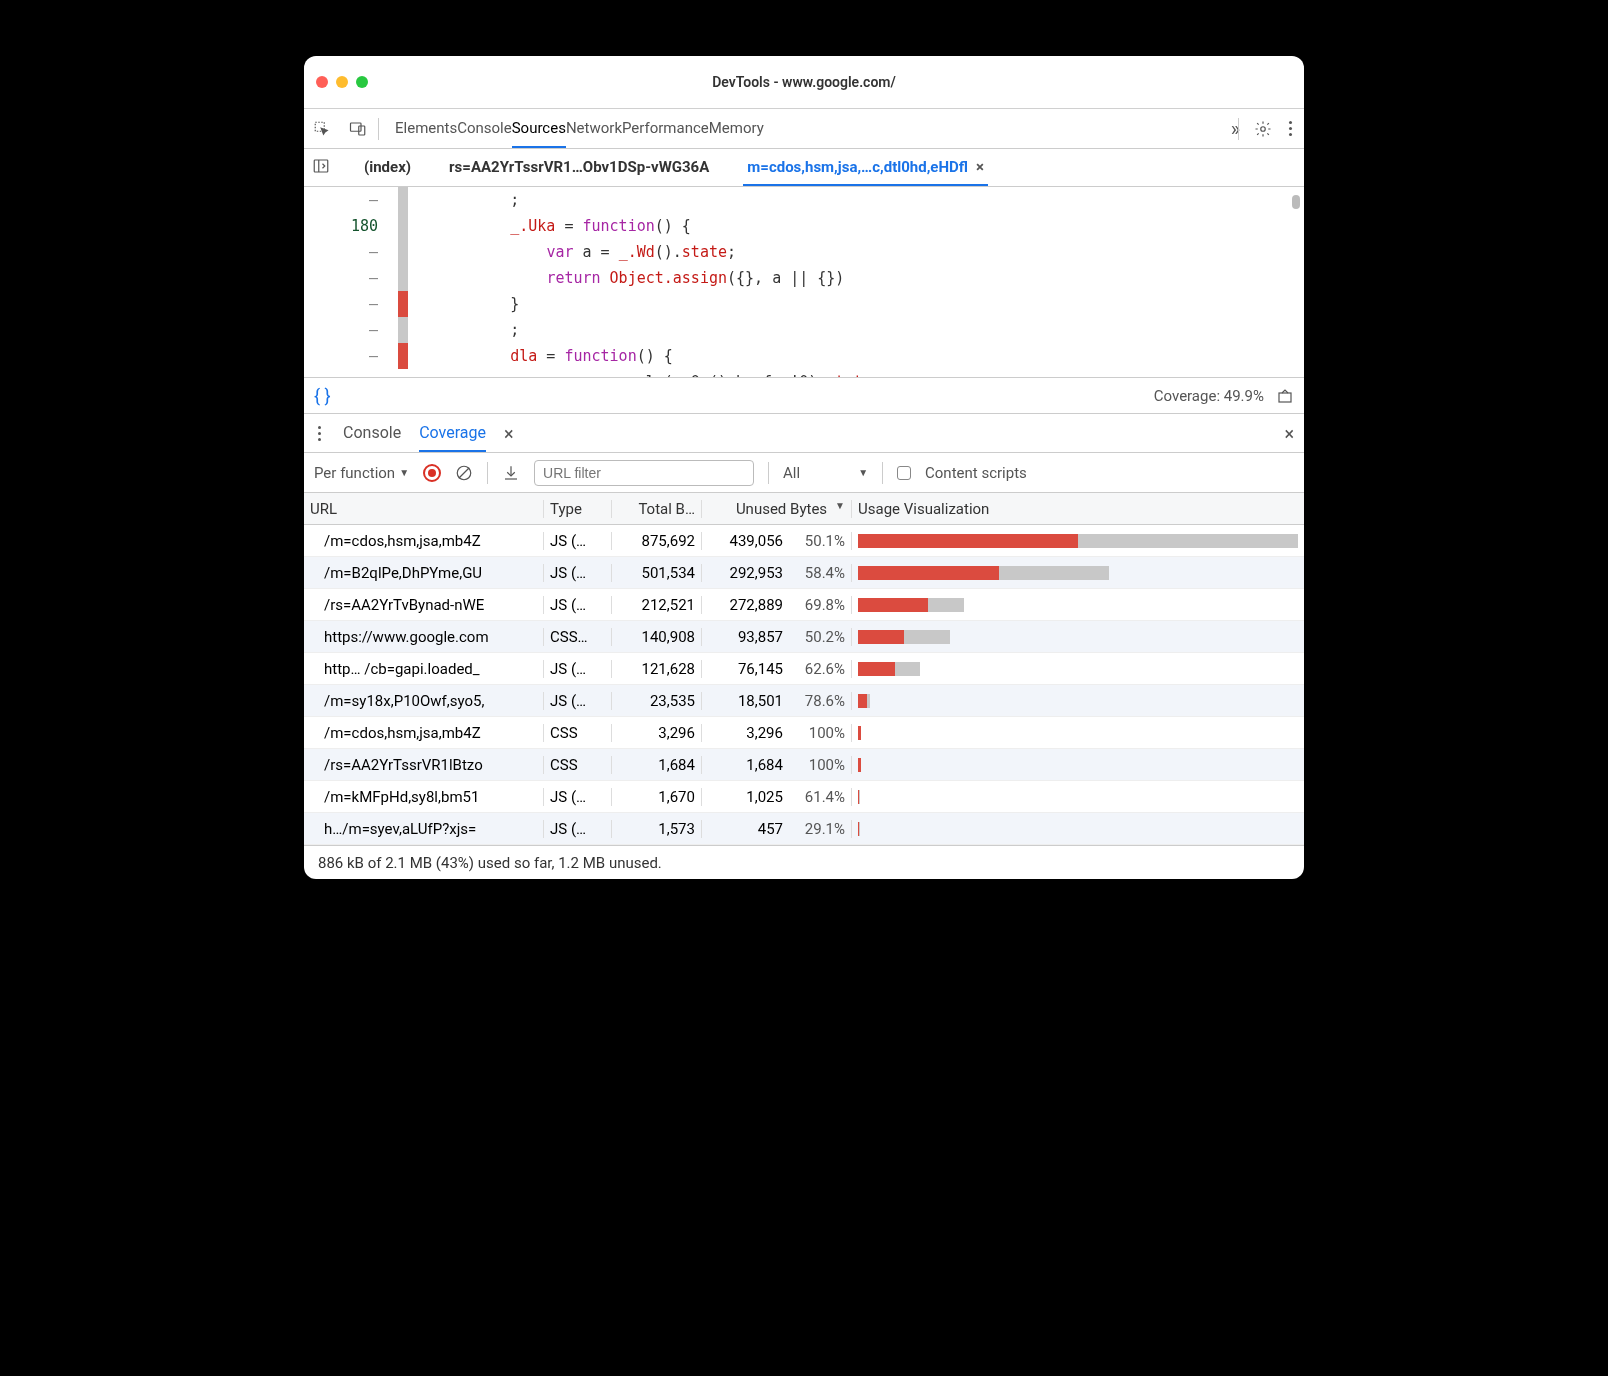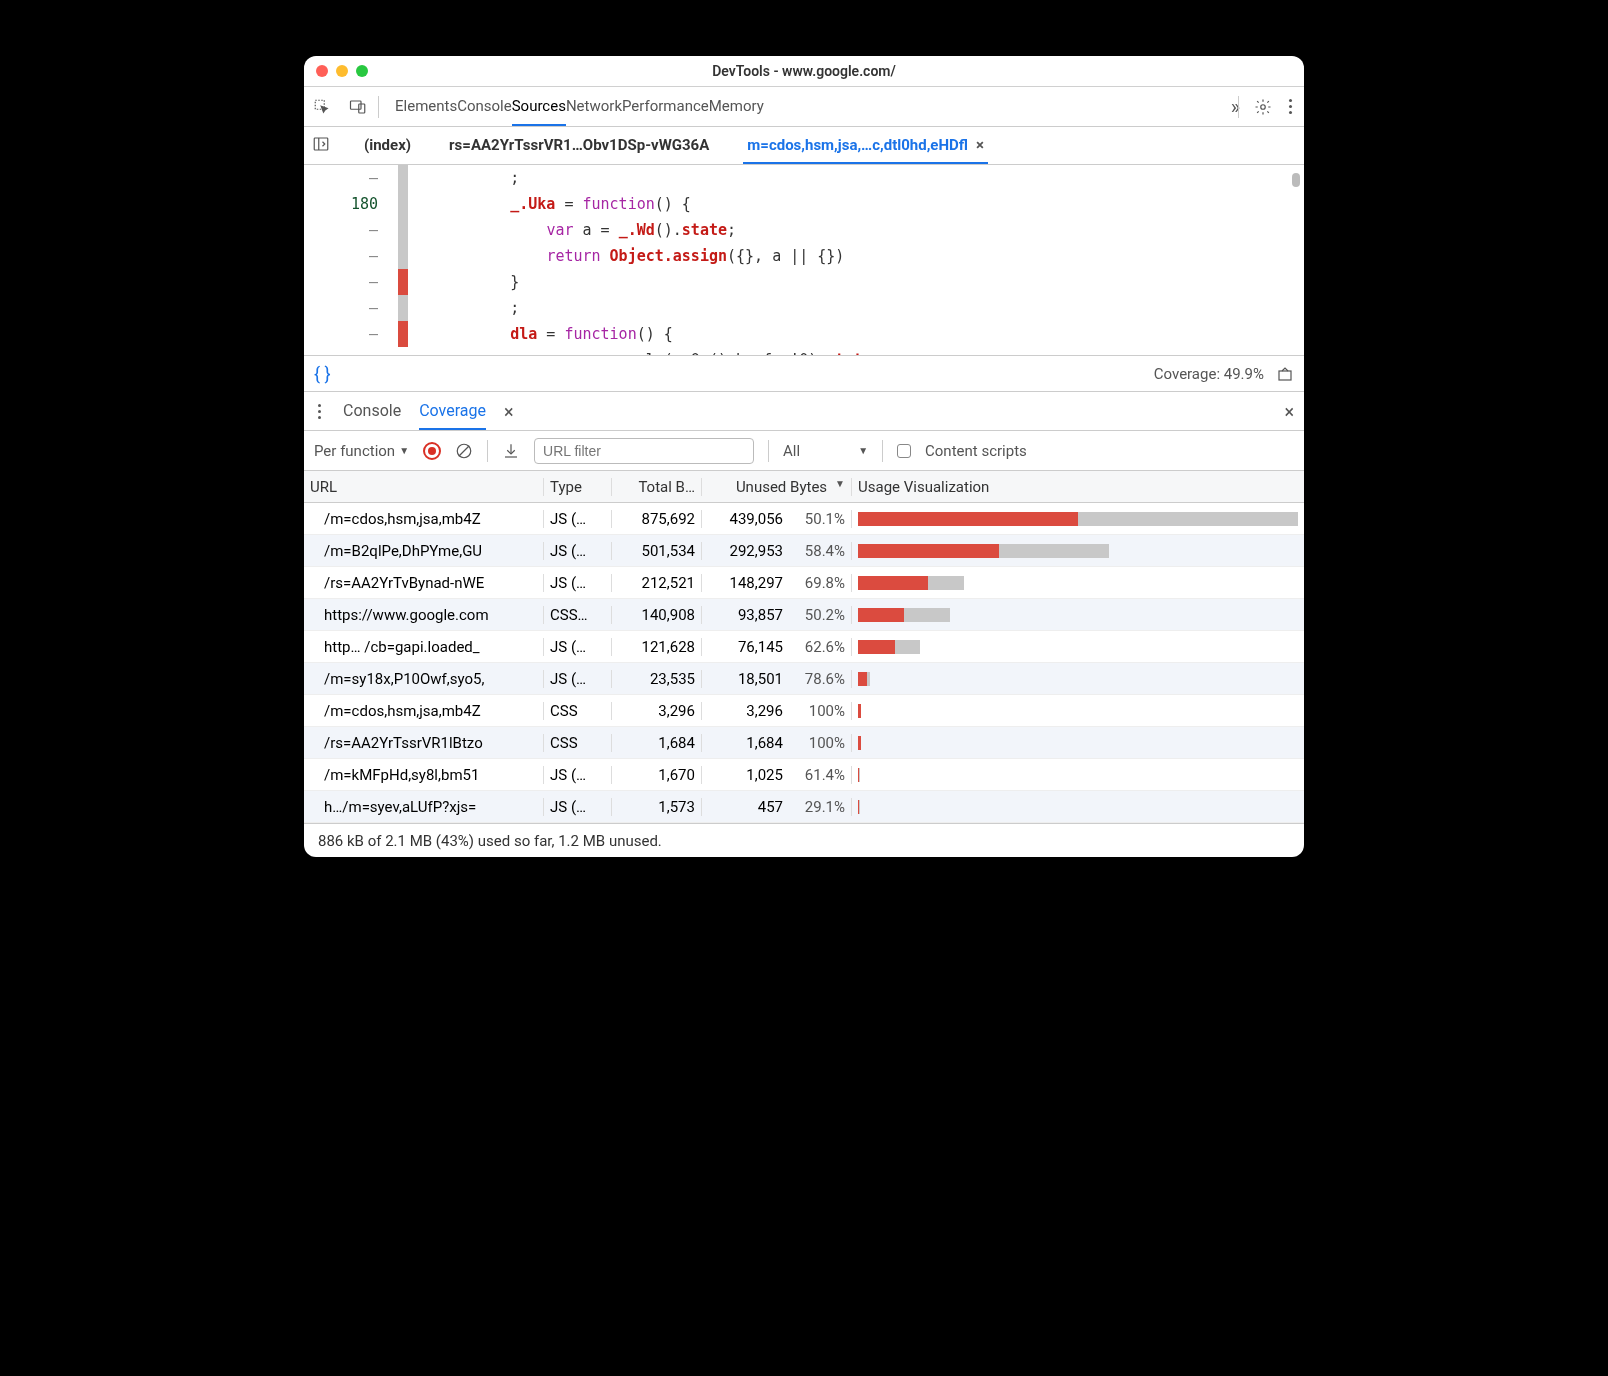--- a/index.html
+++ b/index.html
@@ -14,21 +14,21 @@
   }
   .window {
     width: 1000px;
     margin-top: 56px;
     background: #fff;
     border-radius: 12px;
     box-shadow: 0 20px 60px rgba(0,0,0,0.5);
     overflow: hidden;
   }
   .titlebar {
-    height: 31px;
+    height: 53px;
     display: flex;
     align-items: center;
     padding: 0 12px;
     border-bottom: 1px solid #d0d0d0;
     position: relative;
   }
   .traffic-lights { display: flex; gap: 8px; }
   .tl { width: 12px; height: 12px; border-radius: 50%; }
   .tl.red { background: #ff5f57; }
   .tl.yellow { background: #febc2e; }
@@ -91,21 +91,21 @@
     padding-right: 6px;
   }
   .gutter .ln { color:#14532d; }
   .gutter .dash { color:#888; }
   .fold-col { width: 14px; }
   .cov-col { width: 10px; }
   .cov-col .r { background:#da4b3f; width:100%; height:26px; }
   .cov-col .g { background:#c8c8c8; width:100%; height:26px; }
   .code-lines { flex:1; padding-left: 30px; white-space: pre; color:#333; }
   .kw { color:#a626a4; }
-  .fn { color:#c41a16;font-weight:bold; }
+  .fn { color:#c41a16; }
   .scroll-thumb { position:absolute; right:4px; top:8px; width:8px; height:14px; background:#bbb; border-radius:4px; }
   .coverage-bar {
     height: 36px;
     border-top: 1px solid #ccc;
     display:flex;
     align-items:center;
     padding: 0 10px;
     font-size: 15px;
     color:#555;
   }
@@ -368,21 +368,21 @@
               <div class="used" style="width:56.14035087719298%"></div>
               <div class="unused" style="width:43.859649122807014%"></div>
             </div>
           </div>
         </div>
         <div class="trow">
           <div class="col-url">/rs=AA2YrTvBynad-nWE</div>
           <div class="col-type">JS (…</div>
           <div class="col-total">212,521</div>
           <div class="col-unused">
-            <span>148,297</span>
+            <span>272,889</span>
             <span class="pct">69.8%</span>
           </div>
           <div class="col-viz">
             <div class="bar" style="width:24%">
               <div class="used" style="width:66.66666666666666%"></div>
               <div class="unused" style="width:33.33333333333333%"></div>
             </div>
           </div>
         </div>
         <div class="trow">

